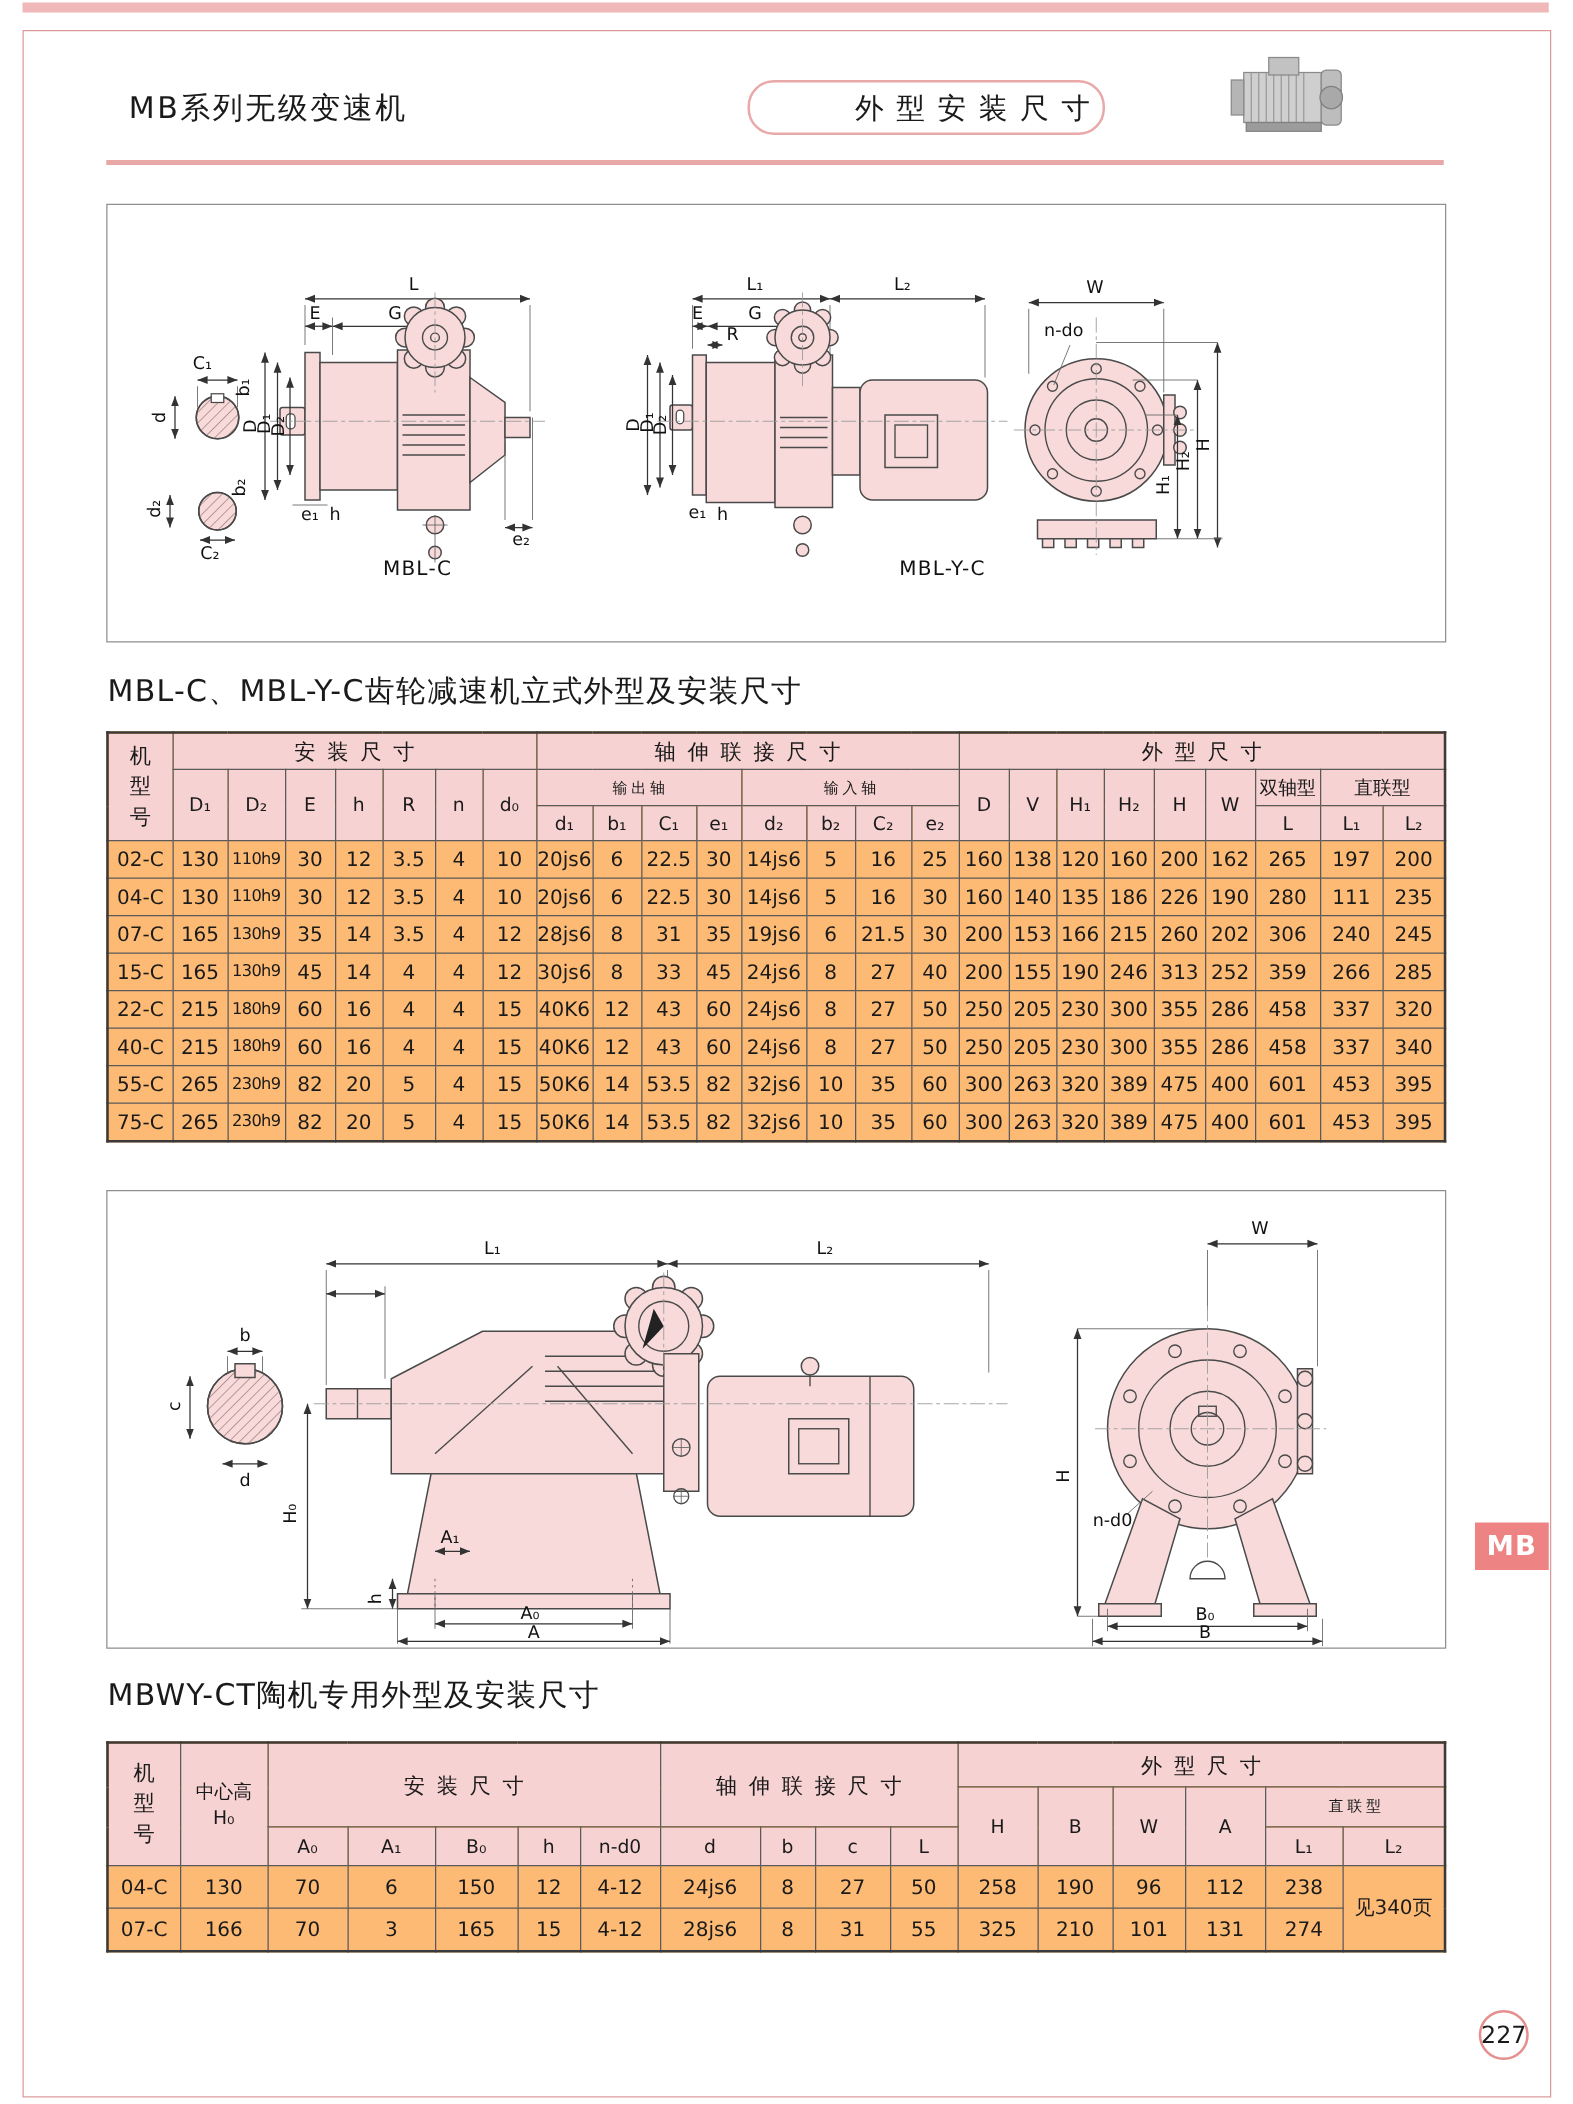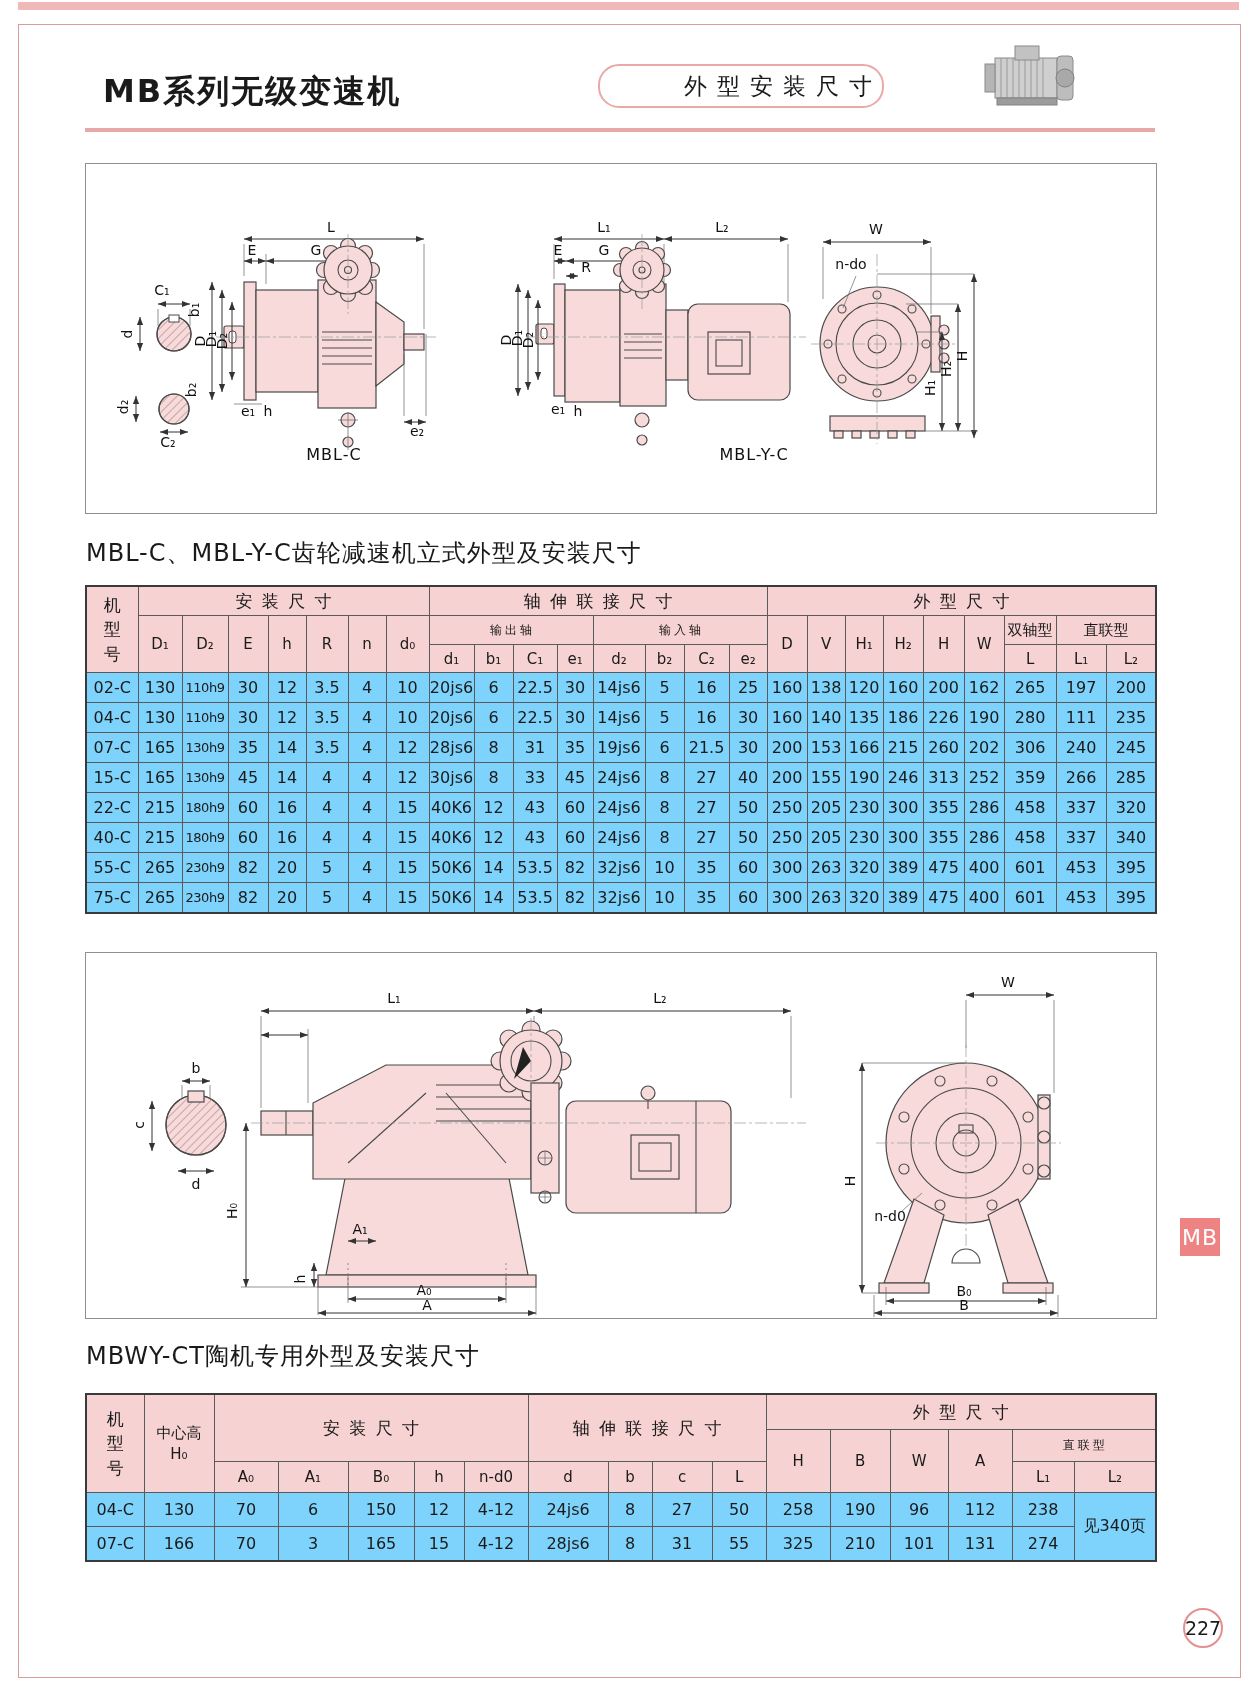--- a/index.html
+++ b/index.html
@@ -1,49 +1,49 @@
 <!DOCTYPE html>
 <html><head>
 <meta charset="utf-8">
 <style>
   html,body{margin:0;padding:0;background:#ffffff;}
   body{width:1258px;height:1683px;position:relative;font-family:"DejaVu Sans","Liberation Sans",sans-serif;color:#1a1a1a;overflow:hidden;}
   .band{position:absolute;left:18px;top:2px;width:1221px;height:8px;background:#f0b8b8;}
   .frame{position:absolute;left:18px;top:24px;width:1221px;height:1652px;border:1px solid #dc9b9b;}
-  .page-title{position:absolute;left:103px;top:70px;font-size:32px;font-weight:bold;letter-spacing:2px;}
+  .page-title{position:absolute;left:103px;top:70px;font-size:24px;font-weight:normal;letter-spacing:2px;}
   .badge{position:absolute;left:598px;top:64px;width:282px;height:40px;border:2px solid #eaa9a9;border-radius:21px;display:flex;align-items:center;justify-content:flex-end;font-size:23px;letter-spacing:10px;text-indent:10px;font-weight:500;}
   .motor-icon{position:absolute;left:975px;top:40px;}
   .rule{position:absolute;left:85px;top:128px;width:1070px;height:4px;background:#e9a8a8;}
   .panel{position:absolute;left:85px;width:1070px;border:1px solid #8f8f8f;background:#fff;}
   #panel1{top:163px;height:349px;}
   #panel2{top:952px;height:365px;}
   .tbl-title{position:absolute;left:86px;font-size:24px;font-weight:normal;letter-spacing:1px;}
   #t1-title{top:537px;}
   #t2-title{top:1340px;}
-  table{border-collapse:collapse;table-layout:fixed;position:absolute;left:85px;background:#7dd3fc;}
+  table{border-collapse:collapse;table-layout:fixed;position:absolute;left:85px;background:#fdba74;}
   #t1{top:585px;width:1070px;border:2px solid #3a3a3a;}
   #t2{top:1393px;width:1070px;border:2px solid #3a3a3a;}
   th,td{border:1px solid #5a5a5a;text-align:center;vertical-align:middle;padding:0;overflow:hidden;}
   th{background:#f7d2d2;font-weight:normal;font-size:15px;}
   th.grp{font-size:17px;letter-spacing:0.55em;text-indent:0.55em;}
   th.sub{font-size:12px;letter-spacing:0.25em;text-indent:0.25em;}
   td{font-size:16px;}
   td.model{font-size:16px;}
   #t1 thead tr:nth-child(1) th{height:28px;}
   #t1 thead tr:nth-child(2) th{height:28px;}
   #t1 thead tr:nth-child(3) th{height:27px;}
   #t1 tbody td{height:29px;}
   #t1 td:nth-child(3){font-size:13px;letter-spacing:-0.5px;}
   #t2 thead tr:nth-child(1) th{height:34px;}
   #t2 thead tr:nth-child(2) th{height:31px;}
   #t2 thead tr:nth-child(3) th{height:30px;}
   #t2 tbody td{height:33px;}
   .vert{width:22px;margin:0 auto;line-height:1.45;word-break:break-all;font-size:17px;}
   .twoline span{display:block;line-height:1.35;}
-  .mb-tab{position:absolute;left:1180px;top:1218px;width:40px;height:38px;background:#ee8383;color:#fff;font-size:22px;font-weight:normal;display:flex;align-items:center;justify-content:center;letter-spacing:1px;}
+  .mb-tab{position:absolute;left:1180px;top:1218px;width:59px;height:38px;background:#ee8383;color:#fff;font-size:22px;font-weight:bold;display:flex;align-items:center;justify-content:center;letter-spacing:1px;}
   .page-num{position:absolute;left:1183px;top:1608px;width:36px;height:36px;border:2px solid #e58f8f;border-radius:50%;display:flex;align-items:center;justify-content:center;font-size:19px;}
   svg text{font-family:"DejaVu Sans","Liberation Sans",sans-serif;font-size:14px;fill:#111;}
   svg text.cap{font-size:16px;letter-spacing:1px;}
   .fillp{fill:#f8dada;stroke:#4a4a4a;stroke-width:1.2;}
   .lnp{fill:none;stroke:#4a4a4a;stroke-width:1.1;}
   .dim{stroke:#333;stroke-width:1;fill:none;}
   .ext{stroke:#666;stroke-width:0.7;fill:none;}
   .cl{stroke:#999;stroke-width:0.7;fill:none;stroke-dasharray:12 3 3 3;}
   .hatchc{fill:url(#hatch);stroke:#4a4a4a;stroke-width:1.2;}
 </style>

